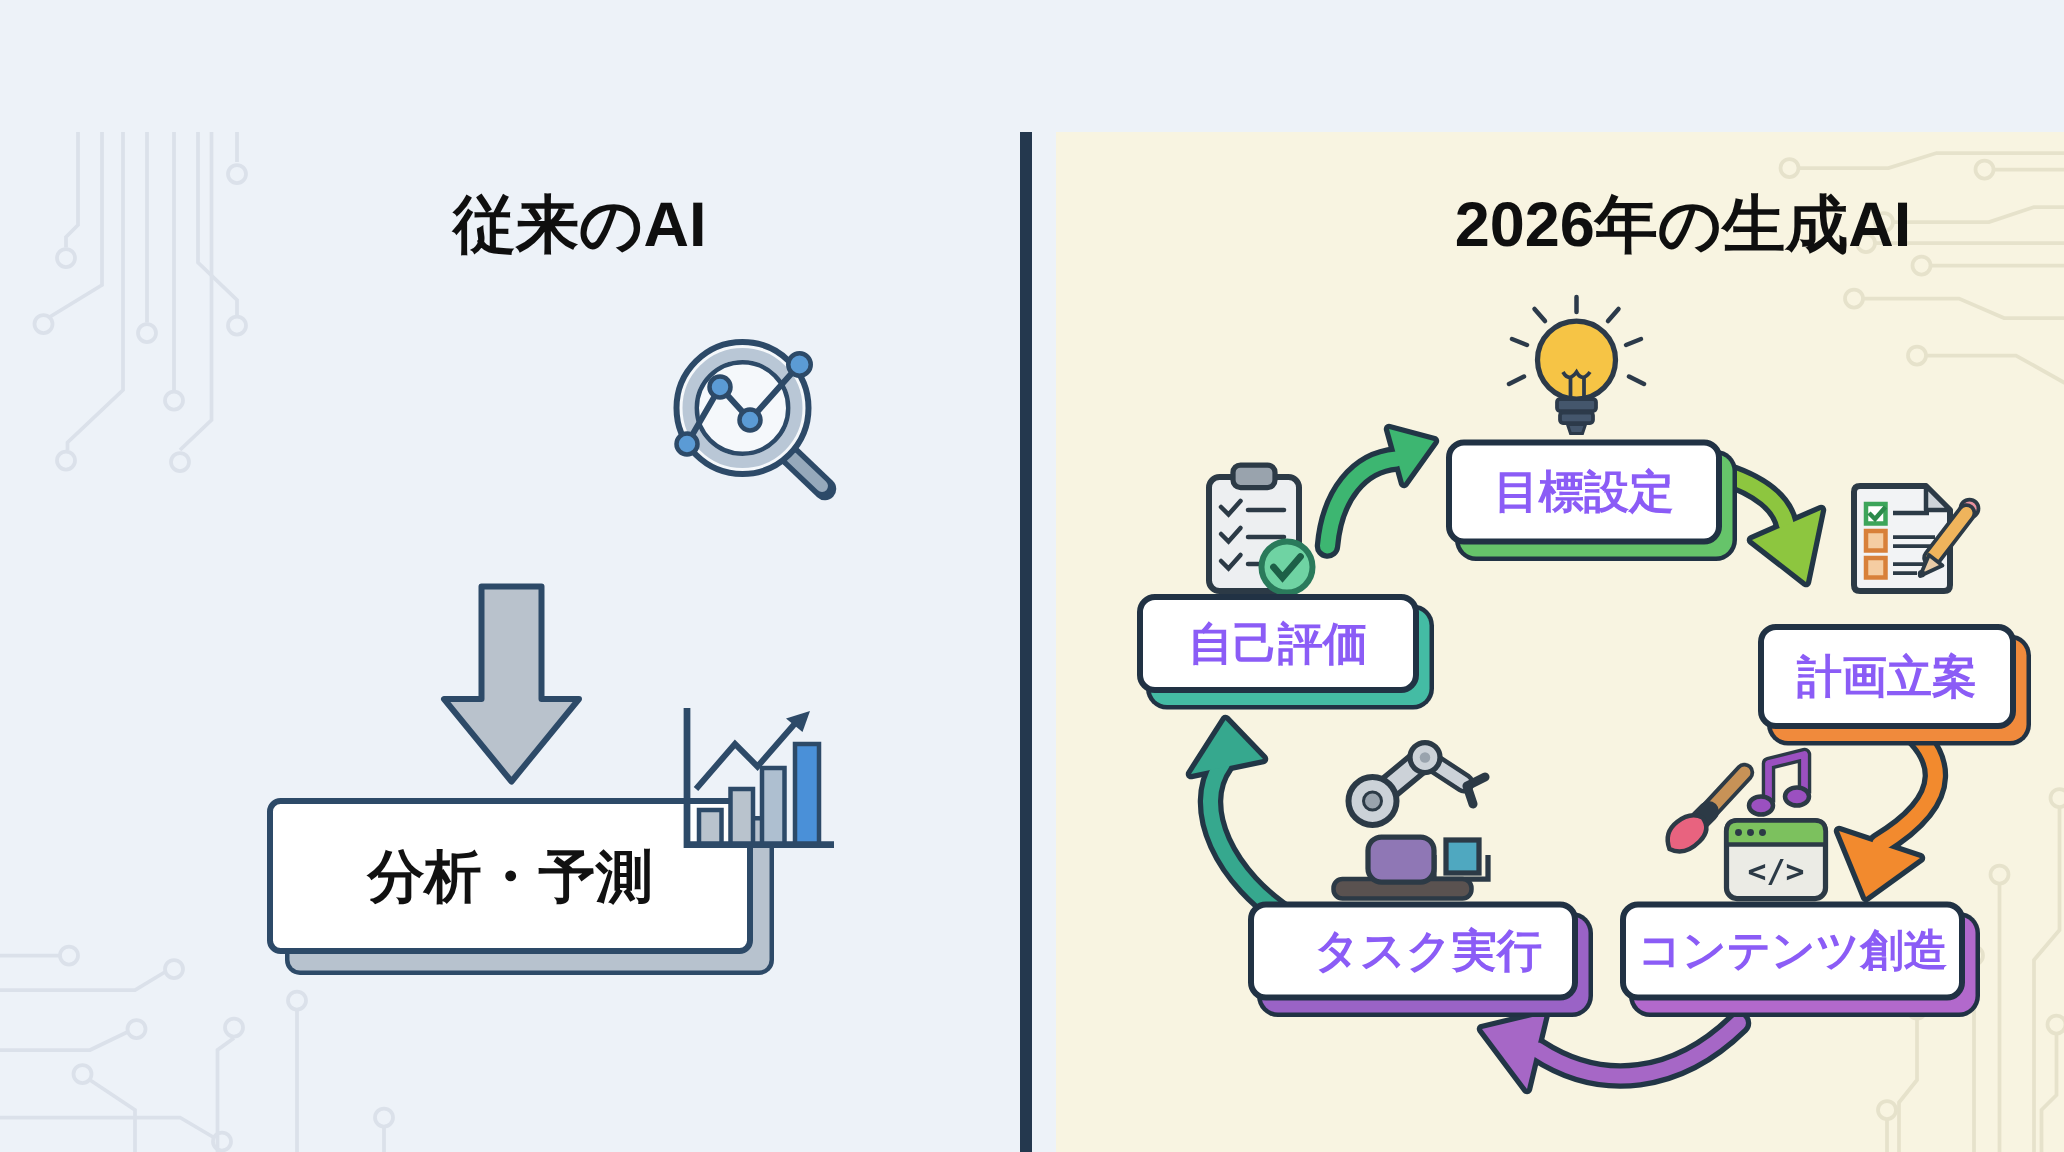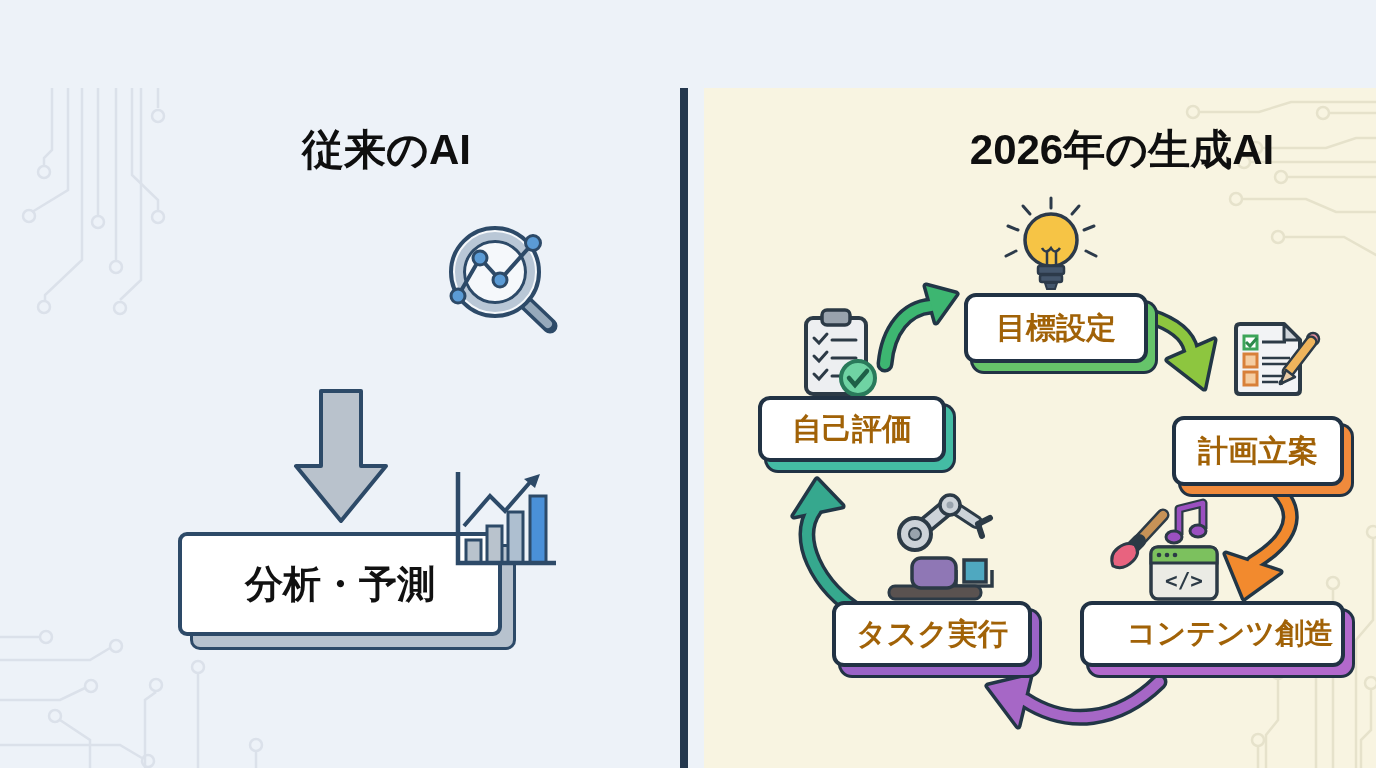--- a/index.html
+++ b/index.html
@@ -22,30 +22,30 @@
   .flow-box{position:absolute;background:#fff;border:4px solid #2d4a68;border-radius:9px;
     box-shadow:13px 13px 0 -2px #b7c2ce,13px 13px 0 1px #2d4a68;
     display:flex;align-items:center;justify-content:center;
     font-size:38px;font-weight:bold;color:#111;z-index:2;}
   #box-data-input{left:178px;top:178px;width:316px;height:96px;}
   #box-analysis{left:178px;top:444px;width:316px;height:96px;}
   .icon-abs{position:absolute;z-index:3;}
   
   .cycle-node{position:absolute;background:#fff;border:4px solid #213244;border-radius:12px;
     display:flex;align-items:center;justify-content:center;
-    font-size:30px;font-weight:bold;color:#a16207;z-index:3;text-align:center;}
+    font-size:30px;font-weight:bold;color:#8b5cf6;z-index:3;text-align:center;}
   .shadow-green{box-shadow:8px 9px 0 -1px #66c46a,8px 9px 0 2px #213244;}
   .shadow-orange{box-shadow:8px 9px 0 -1px #f08a3c,8px 9px 0 2px #213244;}
   .shadow-purple{box-shadow:8px 9px 0 -1px #b269cc,8px 9px 0 2px #213244;}
   .shadow-purple2{box-shadow:8px 9px 0 -1px #9a63c6,8px 9px 0 2px #213244;}
   .shadow-teal{box-shadow:8px 9px 0 -1px #44bca4,8px 9px 0 2px #213244;}
   #node-goal{left:260px;top:205px;width:176px;height:62px;}
   #node-plan{left:468px;top:312px;width:164px;height:62px;margin-top:16px;}
-  #node-content{left:376px;top:513px;width:222px;height:58px;font-size:29px;padding-left:35px;}
-  #node-task{left:128px;top:513px;width:192px;height:58px;}
+  #node-content{left:376px;top:513px;width:222px;height:58px;font-size:29px;}
+  #node-task{left:128px;top:513px;width:192px;height:58px;padding-left:20px;}
   #node-self{left:54px;top:308px;width:180px;height:58px;}
   .arrows-overlay{position:absolute;left:0;top:0;z-index:1;}
 </style>
 </head>
 <body>
 
 <div class="stage">
 
   <div class="divider"></div>
 

